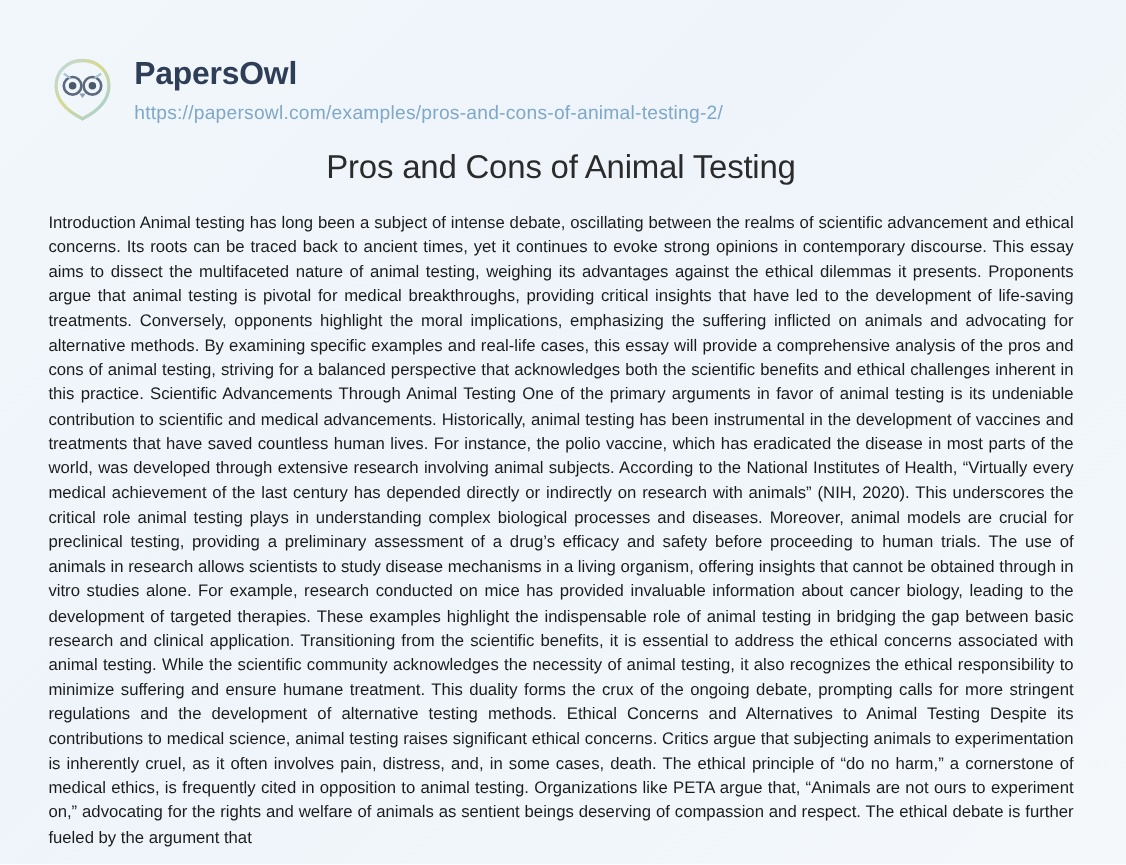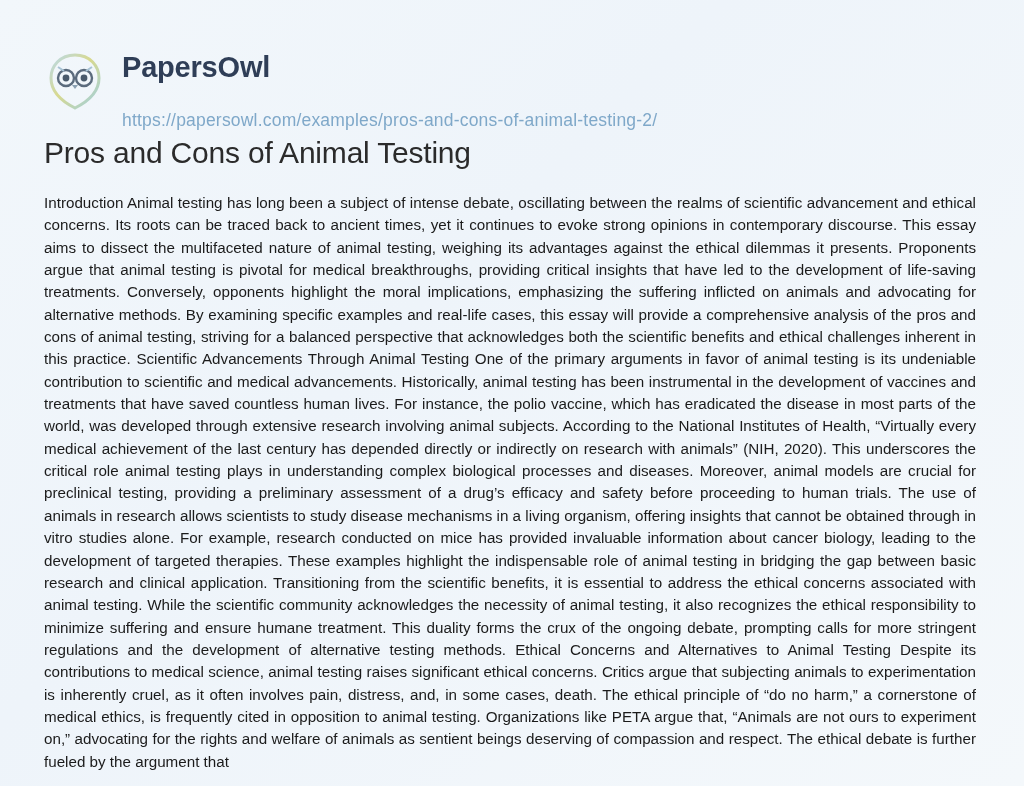--- a/index.html
+++ b/index.html
@@ -43,36 +43,37 @@
   }
   .brand-name {
     font-size: 29px;
     font-weight: bold;
     color: #2f3e57;
     letter-spacing: -0.2px;
     line-height: 1.1;
     font-family: "Liberation Sans", sans-serif;
   }
   .brand-url {
-    margin-top: 26px;
+    margin-top: 8px;
     font-size: 17.5px;
     color: #7fa8c9;
     letter-spacing: 0.2px;
     font-family: "Liberation Sans", sans-serif;
   }
   .doc {
     padding: 40px 48px 0 44px;
   }
   .doc-title {
     font-size: 30px;
     color: #2b2b2b;
     font-weight: normal;
     margin: 0 0 22px 0;
     font-family: "Liberation Sans", sans-serif;
     letter-spacing: -0.2px;
+    text-align: center;
   }
   .doc-body {
     font-family: Liberation Sans, sans-serif;
     font-size: 15.2px;
     line-height: 1.47;
     color: #1b1b1b;
     text-align: justify;
     margin: 0;
     max-width: 935px;
   }

